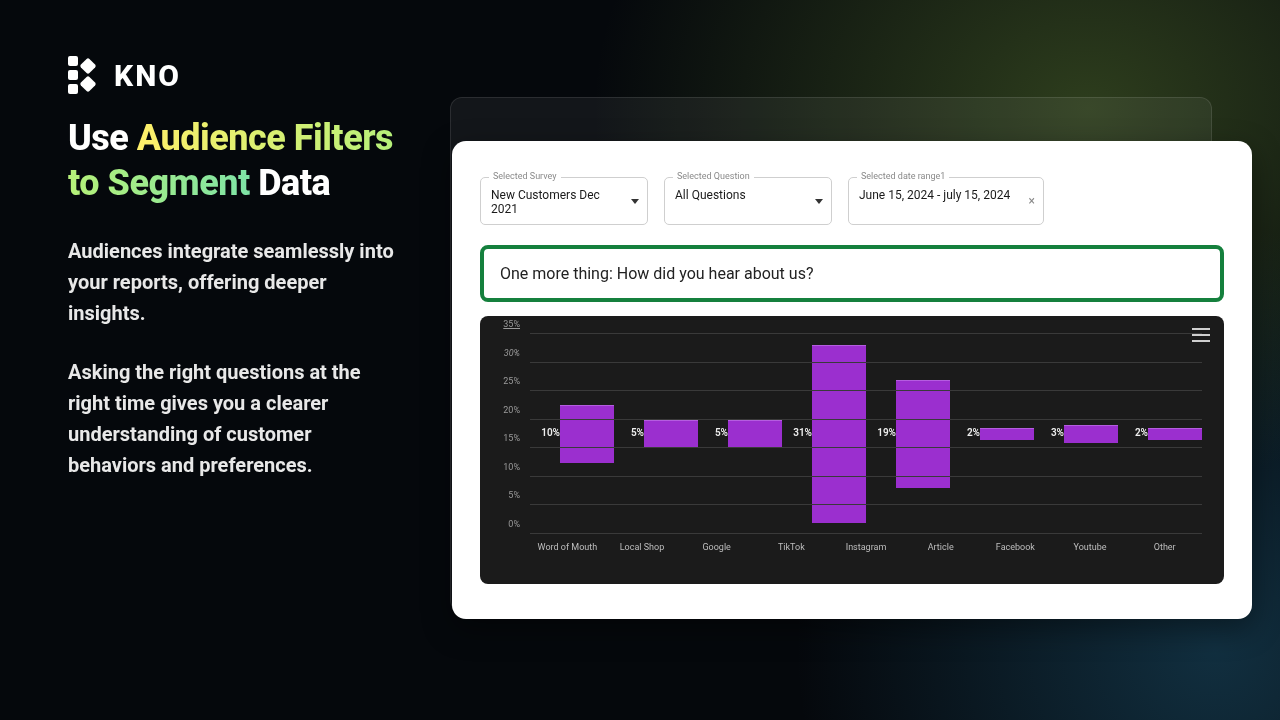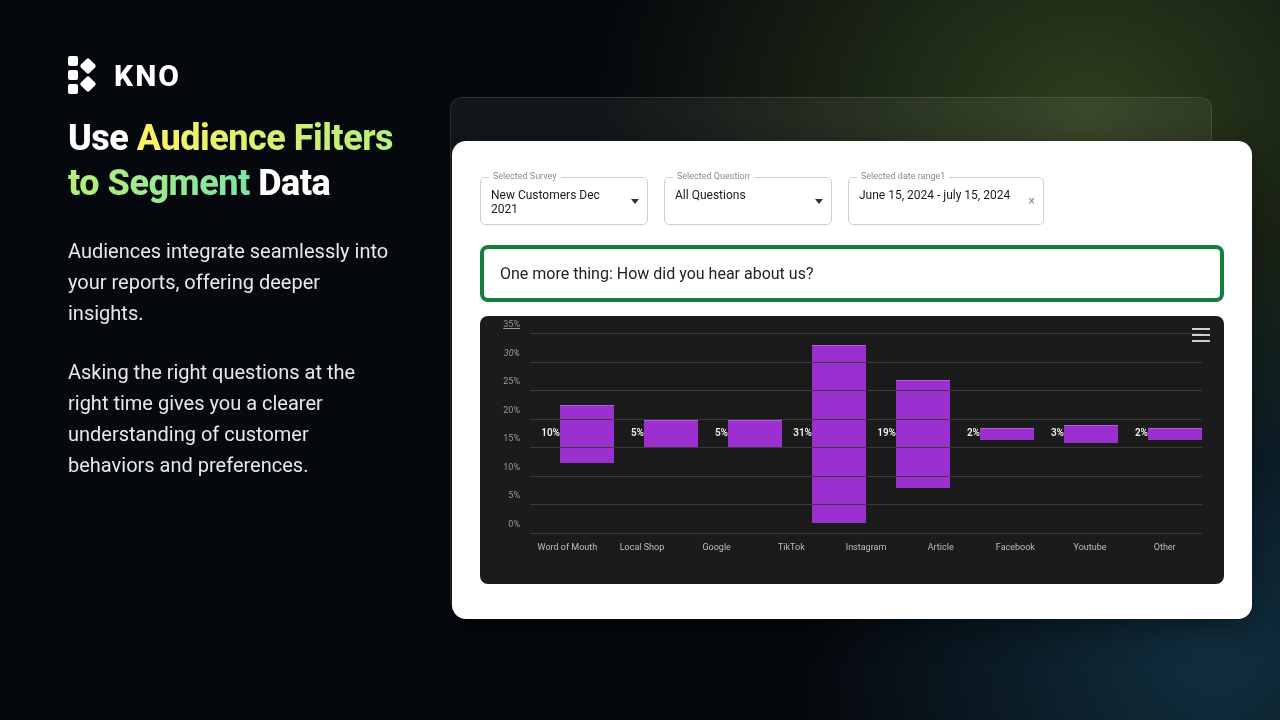--- a/index.html
+++ b/index.html
@@ -48,21 +48,21 @@
   .headline .hl-accent {
     background: linear-gradient(90deg, #ffef6a 0%, #b4f07a 60%, #7ee3a6 100%);
     -webkit-background-clip: text;
     background-clip: text;
     color: transparent;
   }
   .body-copy {
     font-size: 20px;
     line-height: 1.55;
     color: #e8e8e8;
-    font-weight: 400;
+    font-weight: 700;
   }
   .body-copy p + p { margin-top: 28px; }
 
   
   .app-shadow {
     position: absolute;
     left: 450px;
     top: 97px;
     width: 762px;
     height: 515px;

